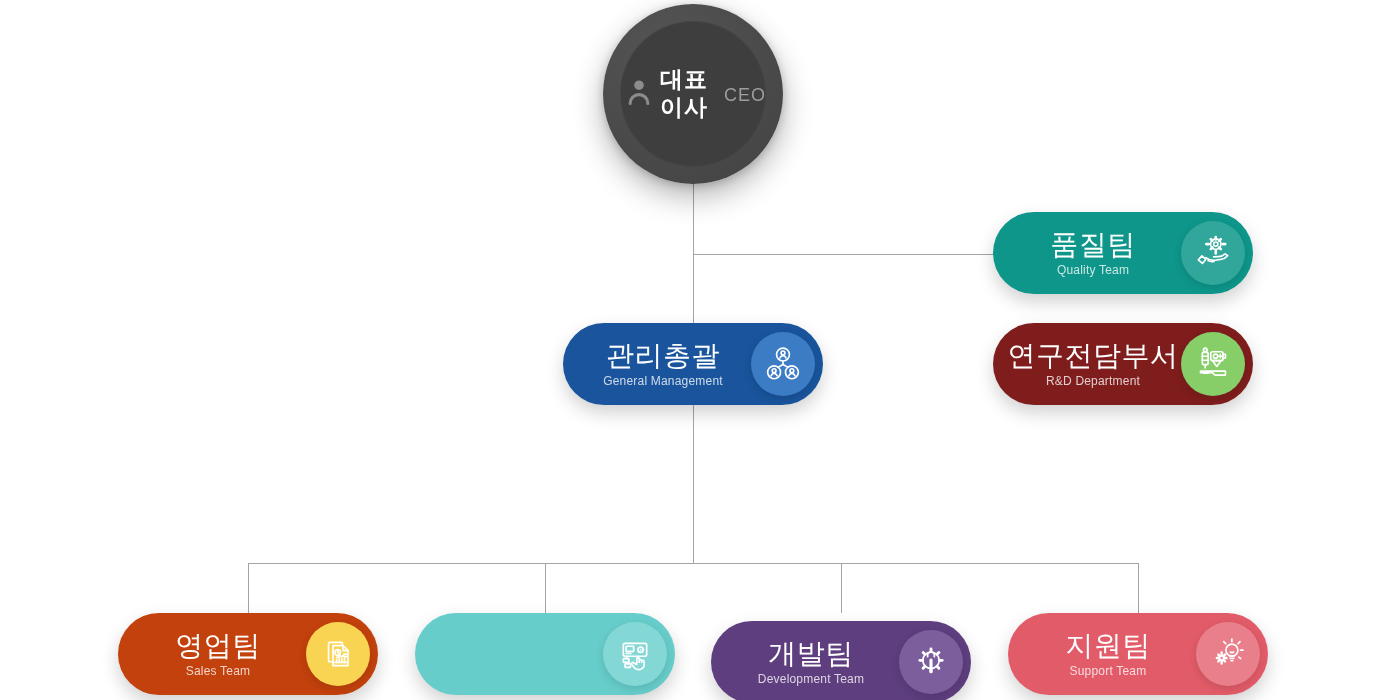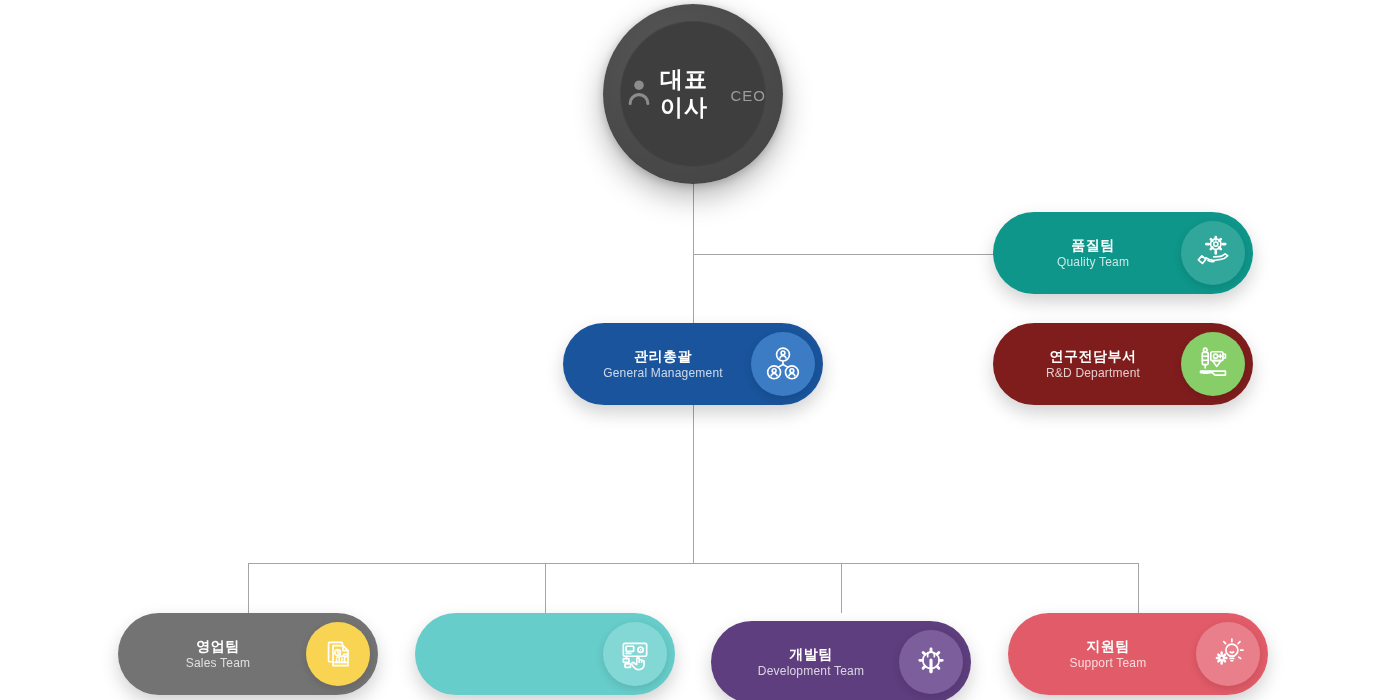--- a/index.html
+++ b/index.html
@@ -18,45 +18,45 @@
     background:radial-gradient(circle at 38% 30%, #565656 0%, #4a4a4a 55%, #424242 100%);
     box-shadow:0 12px 30px rgba(0,0,0,.30), 0 2px 8px rgba(0,0,0,.18);
     display:flex;align-items:center;justify-content:center;
   }
   .ceo-inner{
     width:146px;height:146px;border-radius:50%;background:#3e3e3e;
     box-shadow:inset 0 0 0 1px rgba(255,255,255,.04);
     display:flex;flex-direction:row;align-items:center;justify-content:center;gap:2px;
   }
   .ceo-title{color:#ffffff;font-size:23px;font-weight:700;letter-spacing:1px;line-height:1.2;}
-  .ceo-sub{color:#9d9d9d;font-size:15px;letter-spacing:1px;margin-top:3px;}
+  .ceo-sub{color:#9d9d9d;font-size:18px;letter-spacing:1px;margin-top:3px;}
 
   
   .pill{
     position:absolute;width:260px;height:82px;border-radius:41px;
     box-shadow:0 8px 18px rgba(0,0,0,.18);
   }
   .pill-text{
     position:absolute;left:0;top:0;width:200px;height:100%;
     display:flex;flex-direction:column;align-items:center;justify-content:center;gap:2px;
   }
-  .pill-title{color:#ffffff;font-size:14px;font-weight:700;letter-spacing:.5px;line-height:1.15;}
+  .pill-title{color:#ffffff;font-size:28px;font-weight:400;letter-spacing:.5px;line-height:1.15;}
   .pill-sub{color:rgba(255,255,255,.78);font-size:12px;letter-spacing:.2px;}
   .badge{
     position:absolute;right:8px;top:9px;width:64px;height:64px;border-radius:50%;
     display:flex;align-items:center;justify-content:center;
     box-shadow:0 3px 8px rgba(0,0,0,.12);
   }
   .badge svg{display:block;}
 
   
   .node--quality{background:#0e968a;} .node--quality .badge{background:#31a79b;}
   .node--gm{background:#19549c;}      .node--gm .badge{background:#3c7cc5;}
   .node--rnd{background:#7f1d1d;}     .node--rnd .badge{background:#87cd68;}
-  .node--sales{background:#737373;}   .node--sales .badge{background:#f8d452;}
+  .node--sales{background:#c2410c;}   .node--sales .badge{background:#f8d452;}
   .node--production{background:#67cdca;} .node--production .badge{background:#83d8d5;}
   .node--development{background:#5e3e7e;margin-top:8px;} .node--development .badge{background:#7d5e9d;}
   .node--support{background:#e25b68;} .node--support .badge{background:#e97f8b;}
 
   .ic{stroke:#ffffff;stroke-width:1.5;fill:none;stroke-linecap:round;stroke-linejoin:round;}
 </style>
 </head>
 <body>
 
 <div class="stage">

